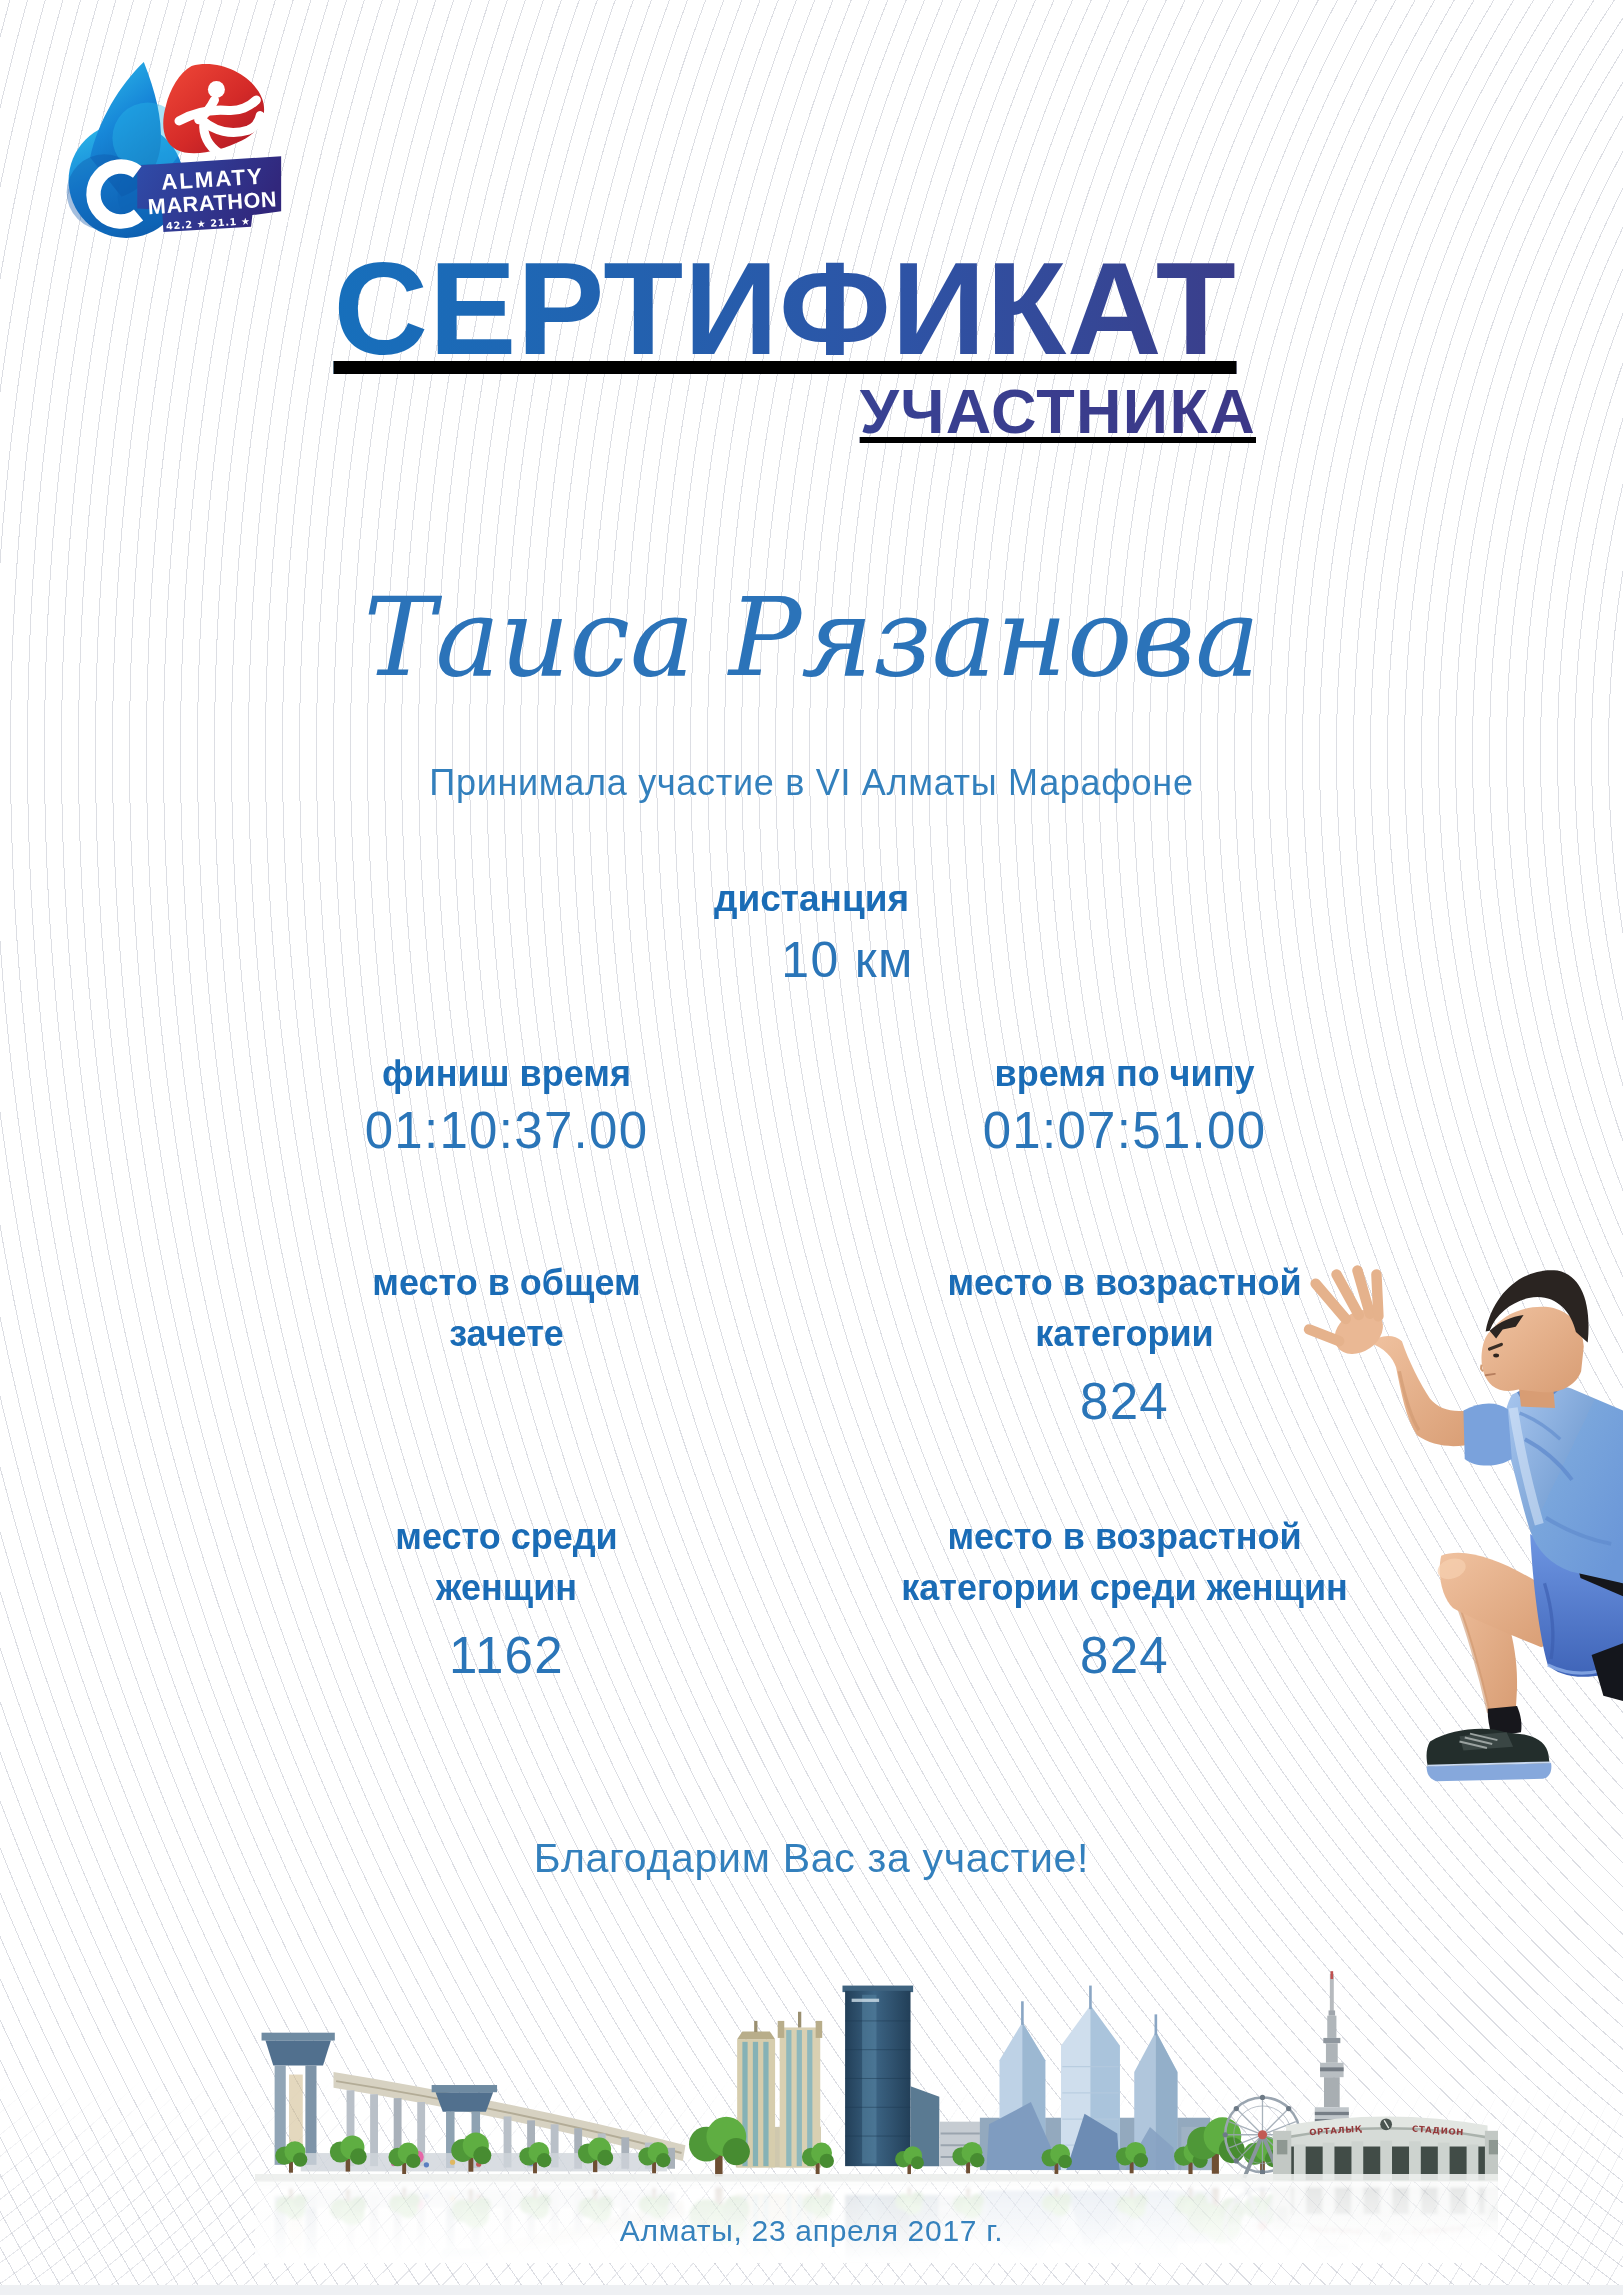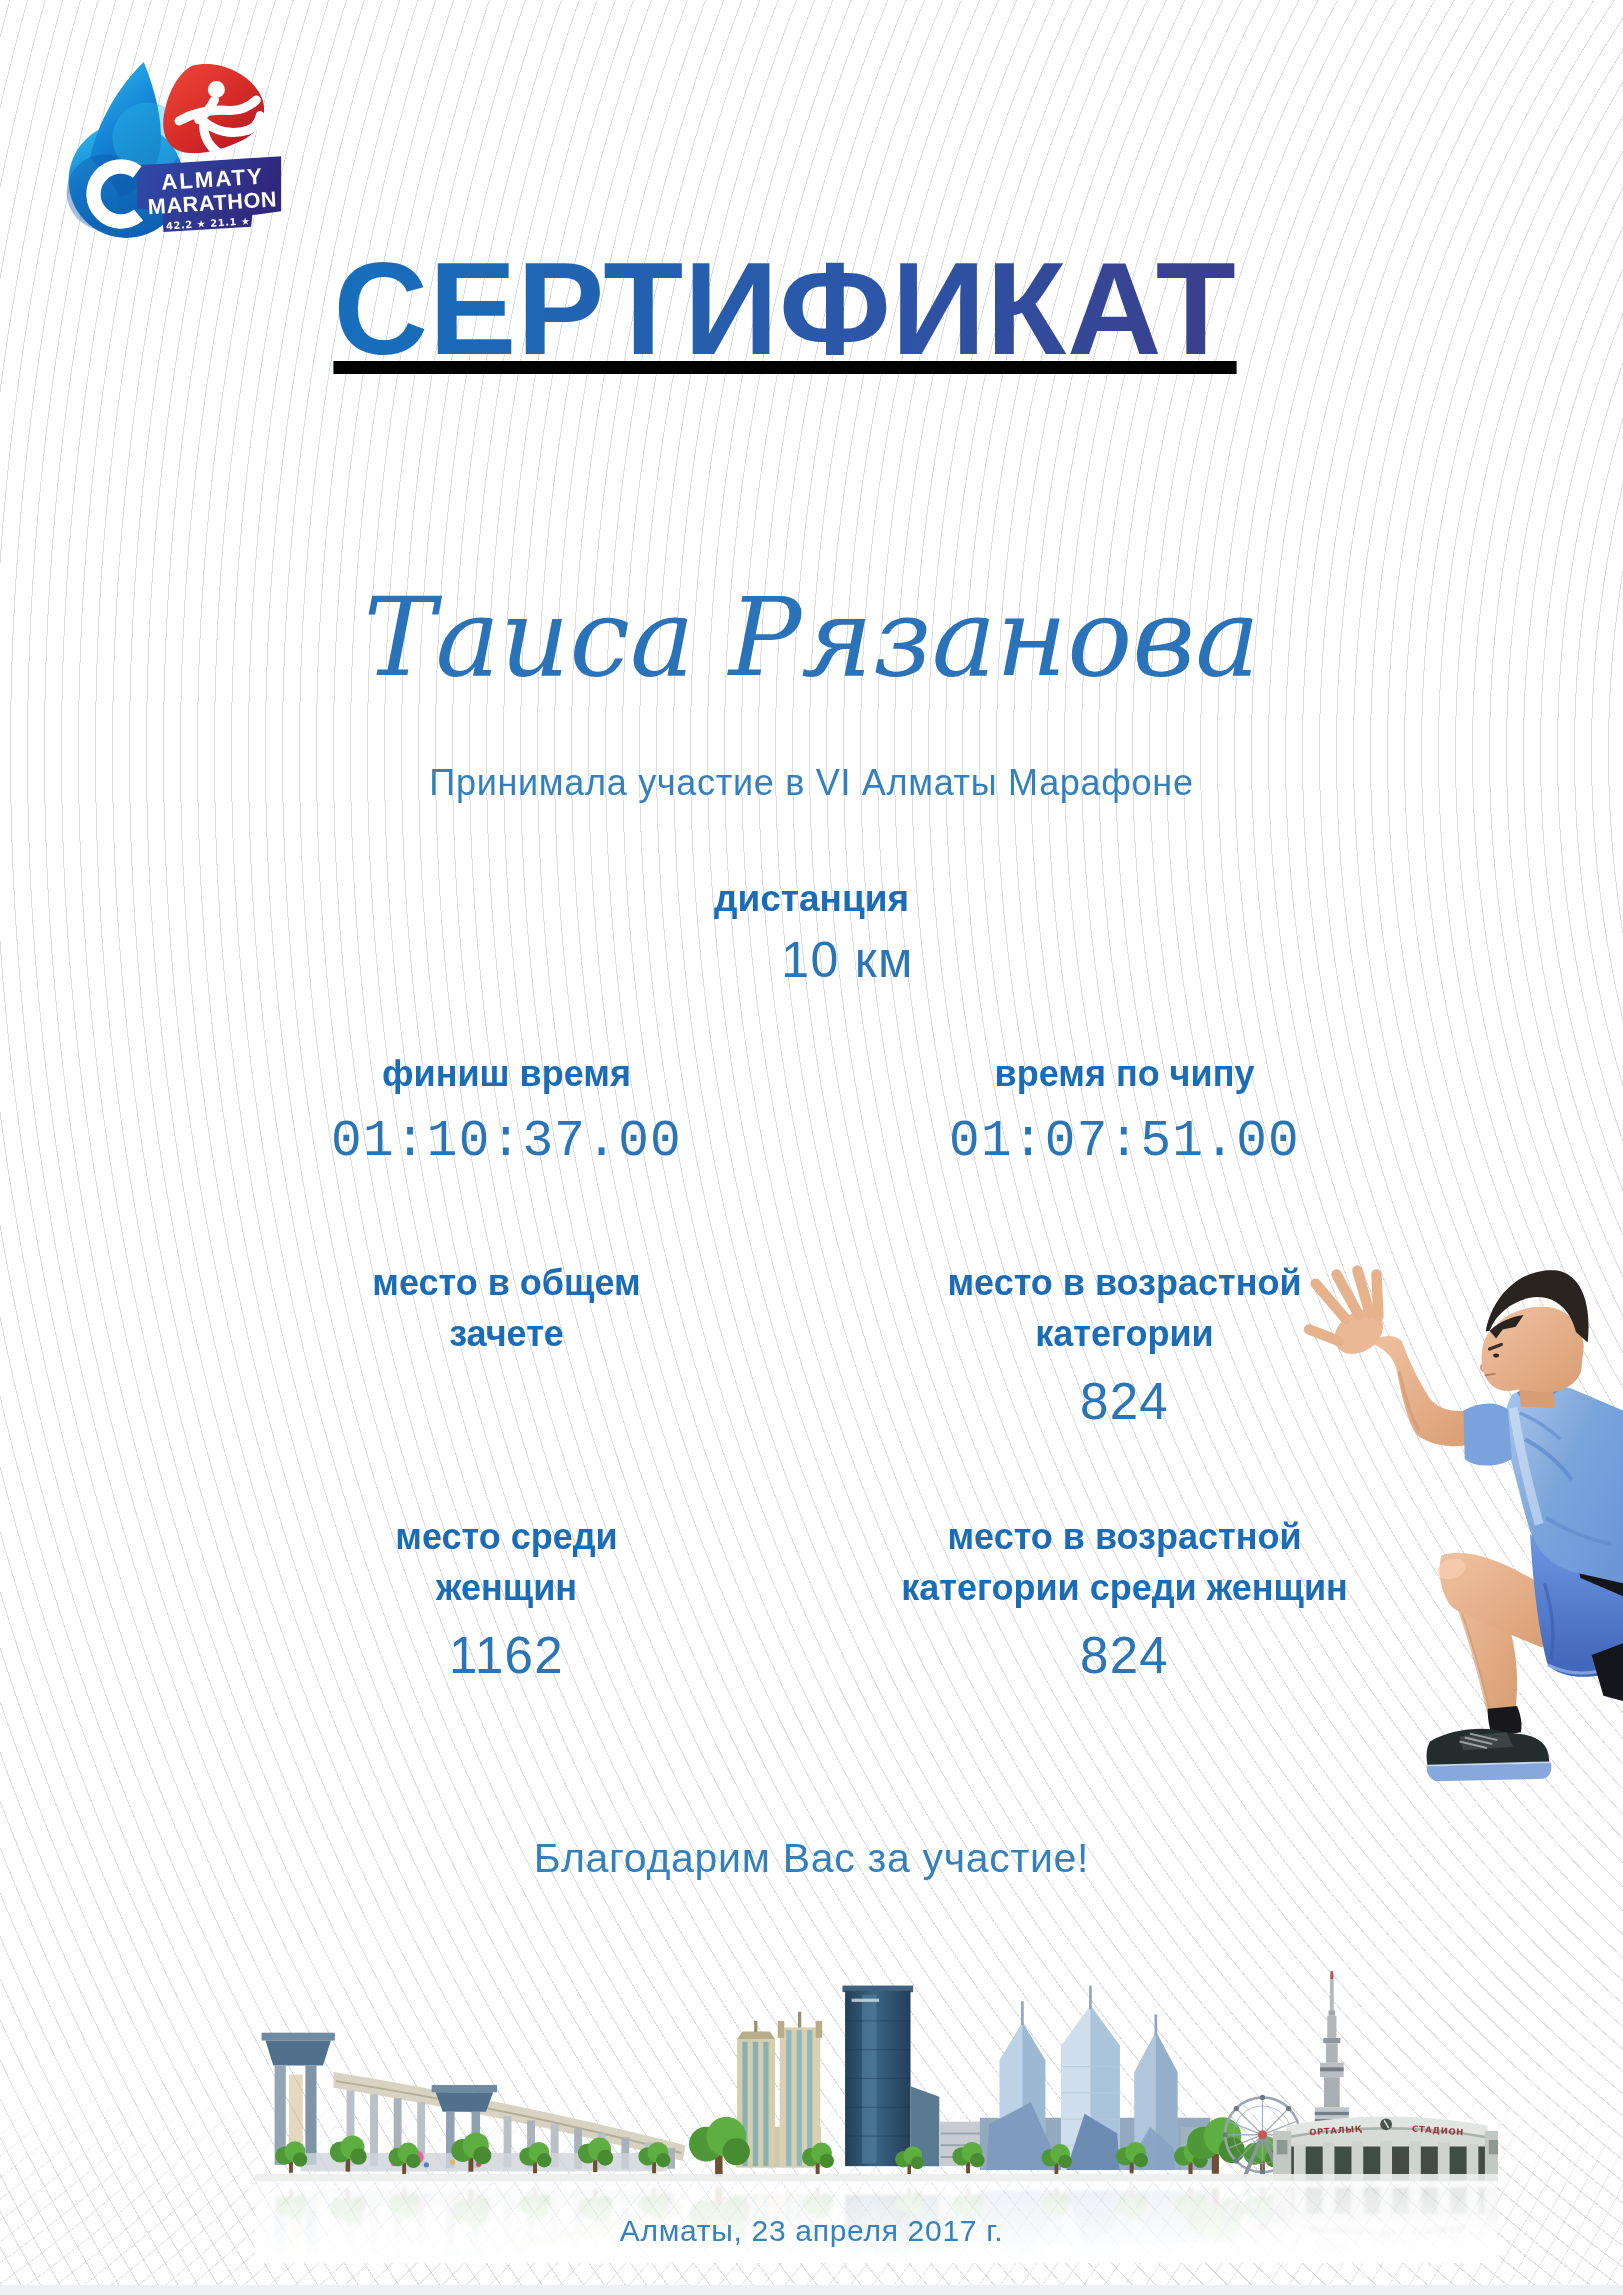--- a/index.html
+++ b/index.html
@@ -53,21 +53,21 @@
 
   .stat-row{display:flex;left:0;width:1623px;}
   .stat-cell{position:absolute;text-align:center;}
   .stat-cell.l{left:196px;width:621px;}
   .stat-cell.r{left:814px;width:621px;}
   .stat-label{font-size:36px;font-weight:bold;line-height:1.42;color:#1a6cb6;white-space:pre-line;}
   .stat-value{font-size:51px;font-weight:300;letter-spacing:1.3px;color:#2a75b8;}
   .row1 .stat-cell{top:1048px;}
   .row2 .stat-cell{top:1257px;}
   .row3 .stat-cell{top:1511px;}
-  .row1 .stat-value{margin-top:14px;font-family:Liberation Mono, monospace;}
+  .row1 .stat-value{margin-top:2px;}
   .row2 .stat-value,.row3 .stat-value{margin-top:13px;}
 
   .thanks-line{top:1835px;font-size:41px;font-weight:300;letter-spacing:0.7px;color:#3380bd;}
   .date-line{top:2214px;font-size:30px;font-weight:300;letter-spacing:0.7px;color:#3682bd;z-index:5;}
 
   .skyline-box{left:255px;top:1962px;width:1243px;height:301px;z-index:2;}
   .runner-box{left:1296px;top:1243px;width:327px;height:543px;z-index:2;}
 
   .sign-text{font-family:"DejaVu Sans",sans-serif;font-size:13px;font-weight:bold;letter-spacing:1px;fill:#94383a;}
   .banner-text{font-family:"Liberation Sans",sans-serif;font-weight:bold;fill:#ffffff;}
@@ -122,20 +122,21 @@
       <text class="banner-text" x="127" y="233" font-size="33" letter-spacing="1">MARATHON</text>
       <text class="banner-dist" x="153" y="258" font-size="15" letter-spacing="1">42.2 ★ 21.1 ★ 10 ★ 3</text>
     </g>
   </g>
   <path d="M112,174 A42,42 0 1 0 114,240" fill="none" stroke="#ffffff" stroke-width="22"></path>
 </svg>
 </div>
 
 <div class="abs title-wrap">
   <div class="cert-title">СЕРТИФИКАТ</div>
+  <div class="cert-sub">УЧАСТНИКА</div>
 </div>
 
 <div class="abs center participant-name">Таиса Рязанова</div>
 <div class="abs center participation-line">Принимала участие в VI Алматы Марафоне</div>
 
 <div class="abs center distance-label">дистанция</div>
 <div class="abs center distance-value">10 км</div>
 
 <div class="stat-row row1">
   <div class="stat-cell l abs">

